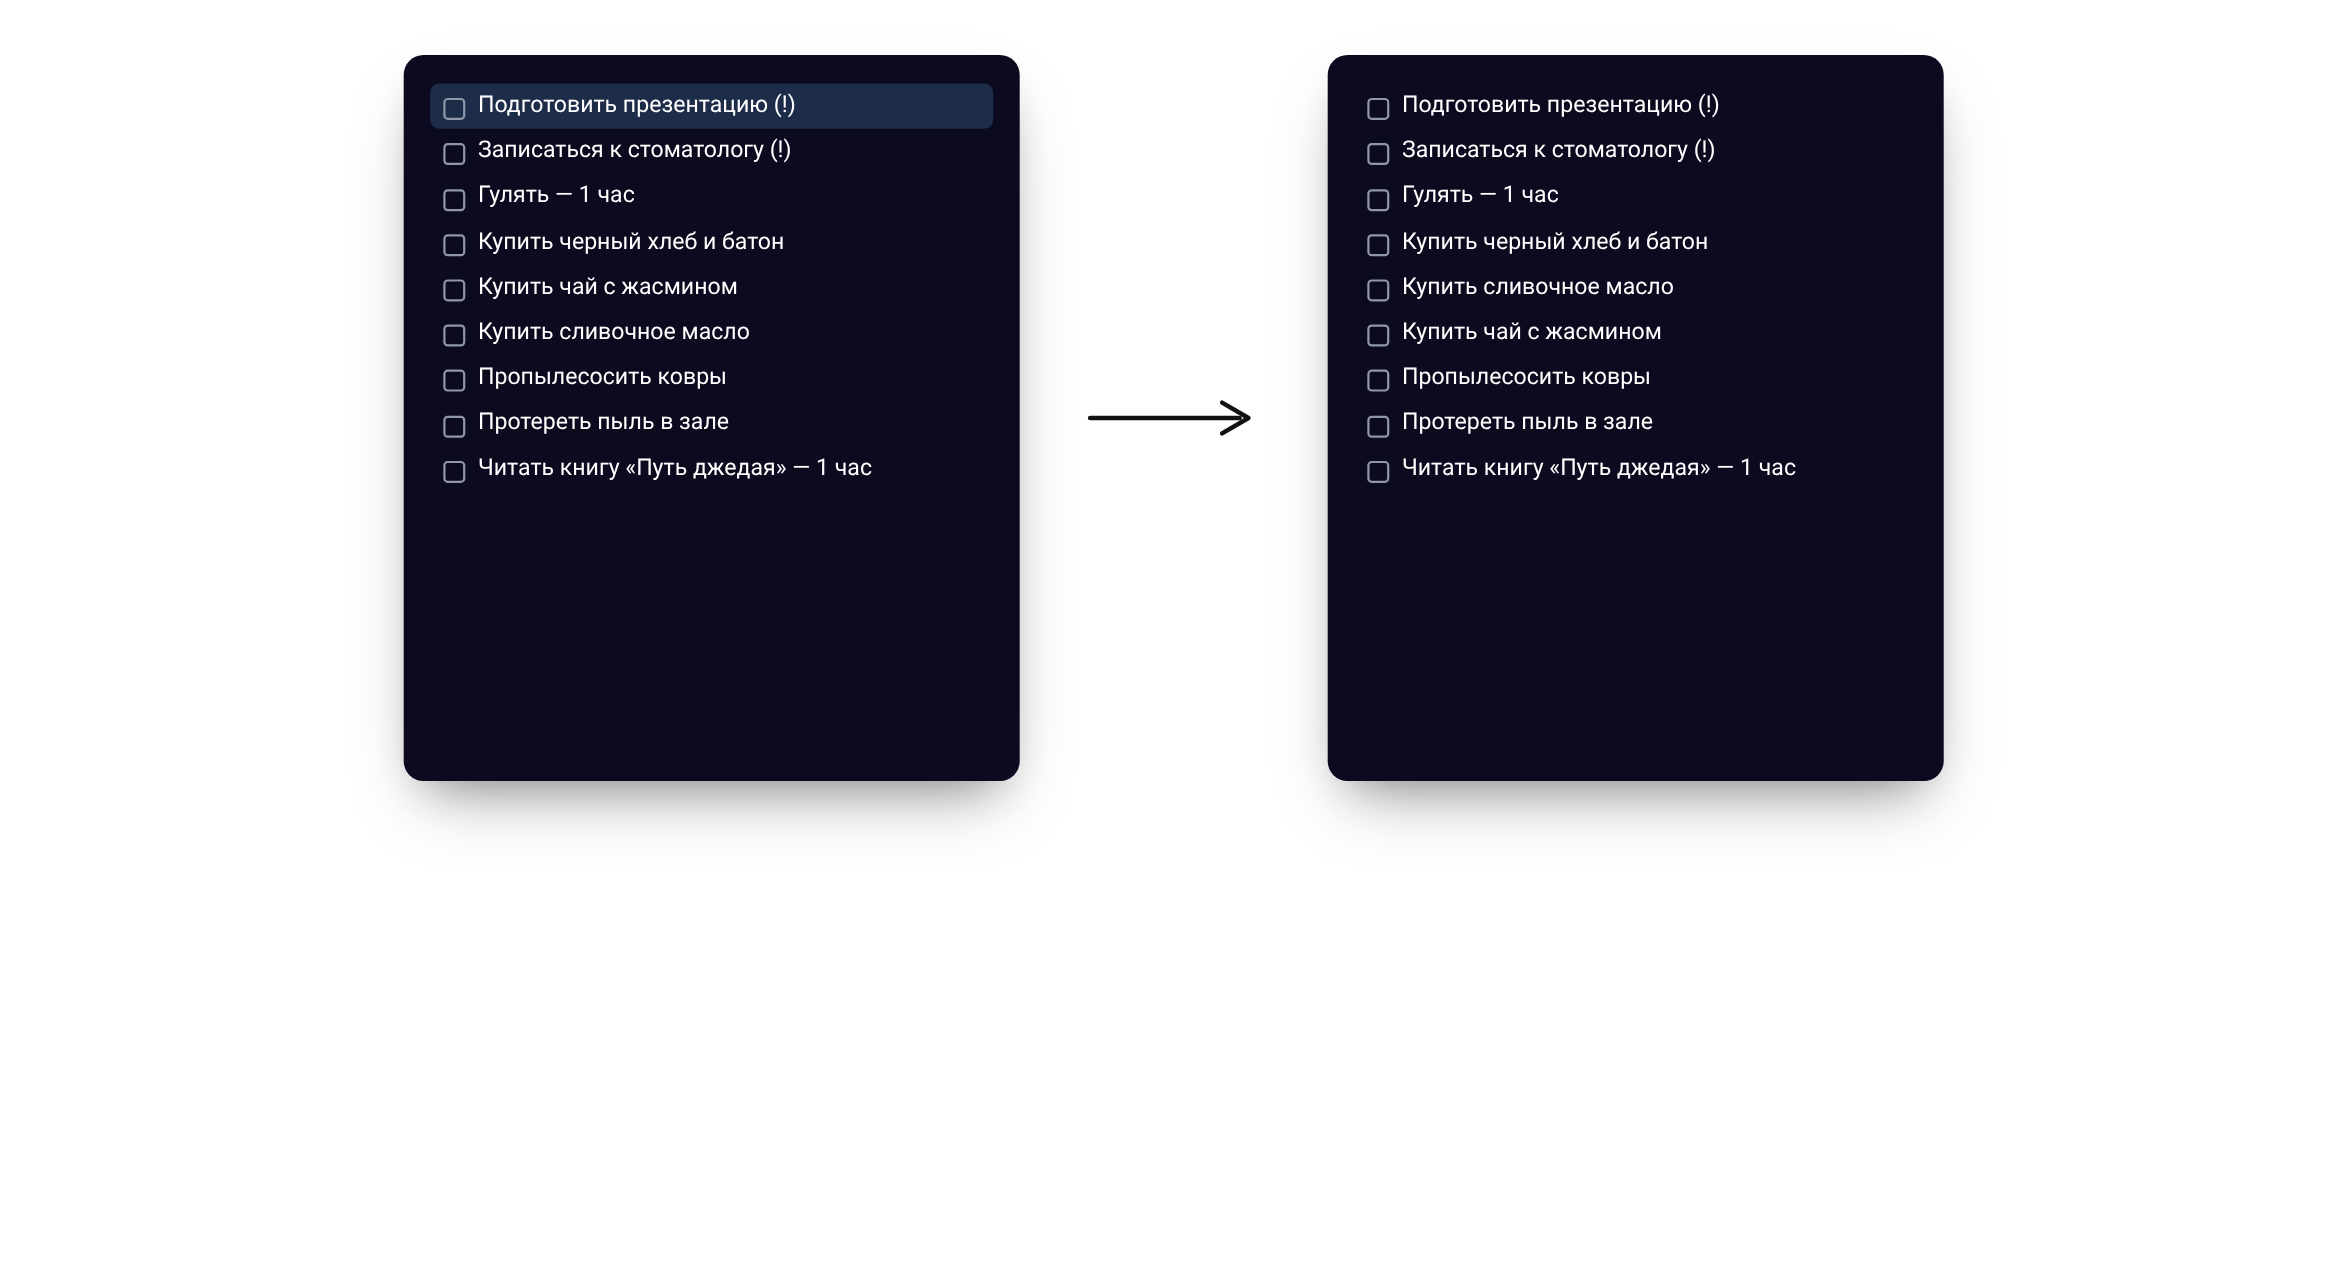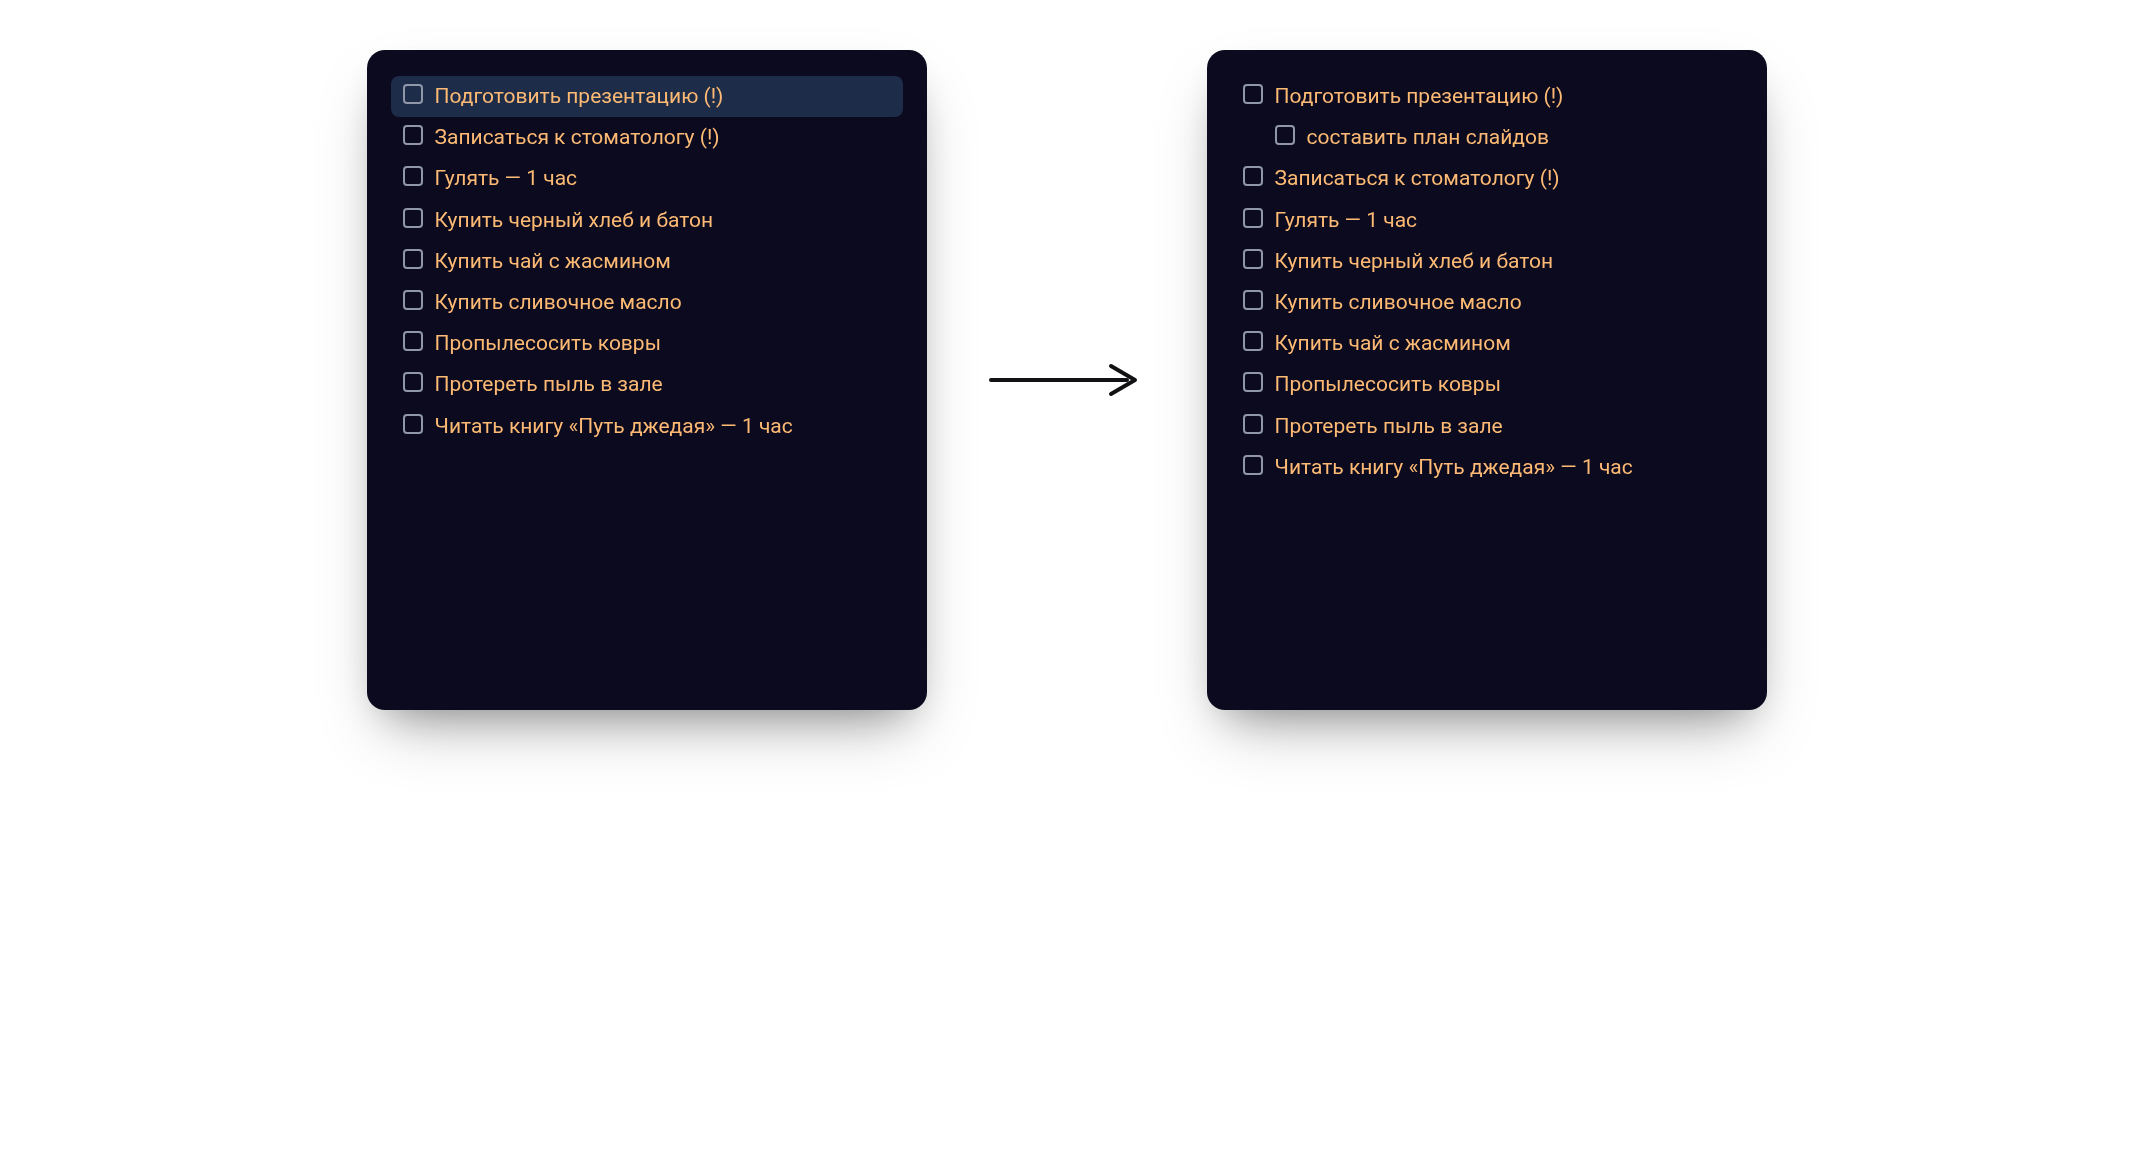--- a/index.html
+++ b/index.html
@@ -26,25 +26,25 @@
     padding: 26px 24px 30px 24px;
     width: 560px;
     min-height: 660px;
     box-shadow:
       0 30px 60px -20px rgba(0,0,0,0.35),
       0 18px 36px -18px rgba(0,0,0,0.25);
   }
   .list { display: flex; flex-direction: column; }
   .item {
     display: flex;
-    align-items: flex-start;
+    align-items: flex-end;
     gap: 12px;
     padding: 8px 12px;
     border-radius: 8px;
-    color: #fdba74;
+    color: #ffffff;
     font-size: 21px;
     line-height: 1.2;
   }
   .item.selected {
     background: #1d2c49;
   }
   .item.sub { margin-left: 32px; }
   .checkbox {
     width: 20px;
     height: 20px;
@@ -118,24 +118,20 @@
     </svg>
   </div>
 
   <div class="panel">
     <div class="list">
 
       <div class="item">
         <span class="checkbox"></span>
         <span class="label">Подготовить презентацию (!)</span>
       </div>
-      <div class="item sub">
-        <span class="checkbox"></span>
-        <span class="label">составить план слайдов</span>
-      </div>
       <div class="item">
         <span class="checkbox"></span>
         <span class="label">Записаться к стоматологу (!)</span>
       </div>
       <div class="item">
         <span class="checkbox"></span>
         <span class="label">Гулять — 1 час</span>
       </div>
       <div class="item">
         <span class="checkbox"></span>

